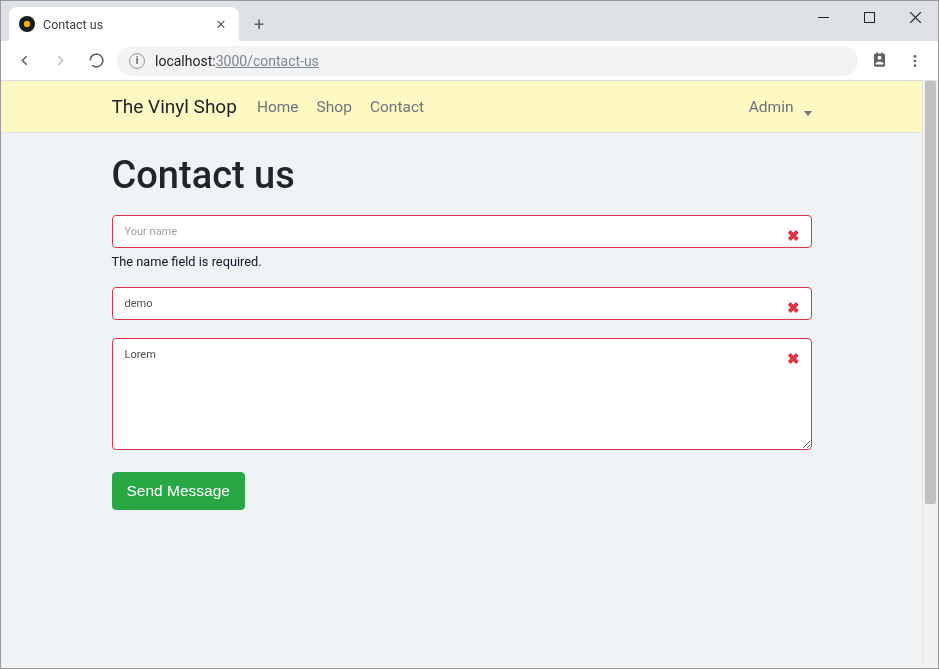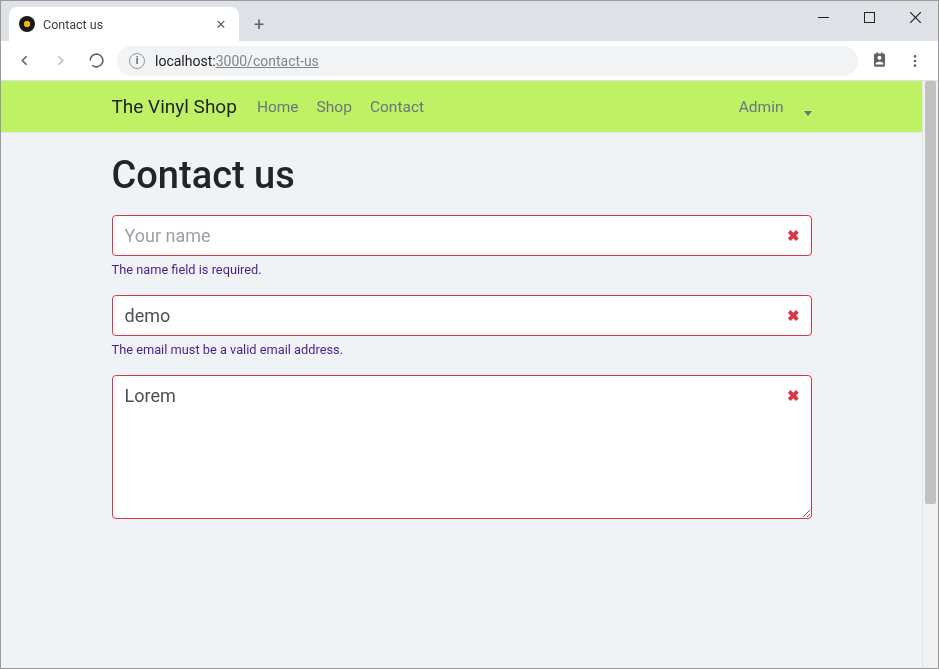--- a/index.html
+++ b/index.html
@@ -132,21 +132,21 @@
     }
     .scrollbar-thumb {
       position:absolute; top:0; left:2px; right:2px;
       height:72%;
       background:#c1c1c1;
       border-radius:2px;
     }
 
     
     .navbar {
-      background:#bef264;
+      background:#fef9c3;
       border-bottom:1px solid #e5e5e5;
       padding: 14px 0;
     }
     .container { width: 700px; margin: 0 auto; }
     .nav-inner {
       display:flex;
       align-items:center;
     }
     .brand {
       font-size:19px;
@@ -157,21 +157,21 @@
     .navlink {
       color:#6c757d;
       font-size:15.5px;
       margin-right:18px;
       cursor:pointer;
     }
     .nav-spacer{flex:1;}
     .admin {
       color:#6c757d;
       font-size:15.5px;
-      display:flex;align-items:flex-end;gap:20px;cursor:pointer;
+      display:flex;align-items:flex-end;gap:10px;cursor:pointer;
     }
     .caret-down{
       width:0;height:0;border-left:4px solid transparent;border-right:4px solid transparent;border-top:5px solid #6c757d;
     }
 
     
     .content { padding: 20px 0 40px; }
     h1 {
       font-size:38px;
       font-weight:500;
@@ -182,40 +182,40 @@
     .form-label {
       font-size:15.5px;
       color:#212529;
       display:block;
       margin-bottom:8px;
     }
     .is-invalid-wrap { position: relative; }
     .form-control {
       width:100%;
       padding: 9px 36px 9px 12px;
-      font-size:18px;
+      font-size:11px;
       border:1px solid #dc3545;
       border-radius:4px;
       color:#495057;
       background:#fff;
       font-family:inherit;
     }
     .form-control::placeholder { color:#9aa1a8; }
-    textarea.form-control { height: 144px; resize: both; }
+    textarea.form-control { height: 112px; resize: both; }
     .invalid-icon {
       position:absolute;
       right:12px;
       top:12px;
       color:#dc3545;
       font-weight:bold;
       font-size:15px;
       pointer-events:none;
     }
     .invalid-feedback {
-      color:#4c1d95;
+      color:#0f172a;
       font-size:12.8px;
       margin-top:6px;
     }
     .btn {
       background:#28a745;
       color:#fff;
       border:1px solid #28a745;
       padding:9px 14px;
       font-size:15.5px;
       border-radius:4px;
@@ -322,31 +322,31 @@
           </div>
           <div class="invalid-feedback">The name field is required.</div>
         </div>
 
         
         <div class="form-group">
           <div class="is-invalid-wrap">
             <input type="text" class="form-control" value="demo" style="">
             <span class="invalid-icon">✖</span>
           </div>
-          <div class="invalid-feedback">The email must be a valid email address.</div>
         </div>
 
         
         <div class="form-group">
           <div class="is-invalid-wrap">
             <textarea class="form-control" style="">Lorem</textarea>
             <span class="invalid-icon">✖</span>
           </div>
         </div>
 
+        <button class="btn">Send Message</button>
       </div>
 
     </div>
     <div class="scrollbar">
       <div class="scrollbar-thumb"></div>
     </div>
   </div>
 
 </div>
 

